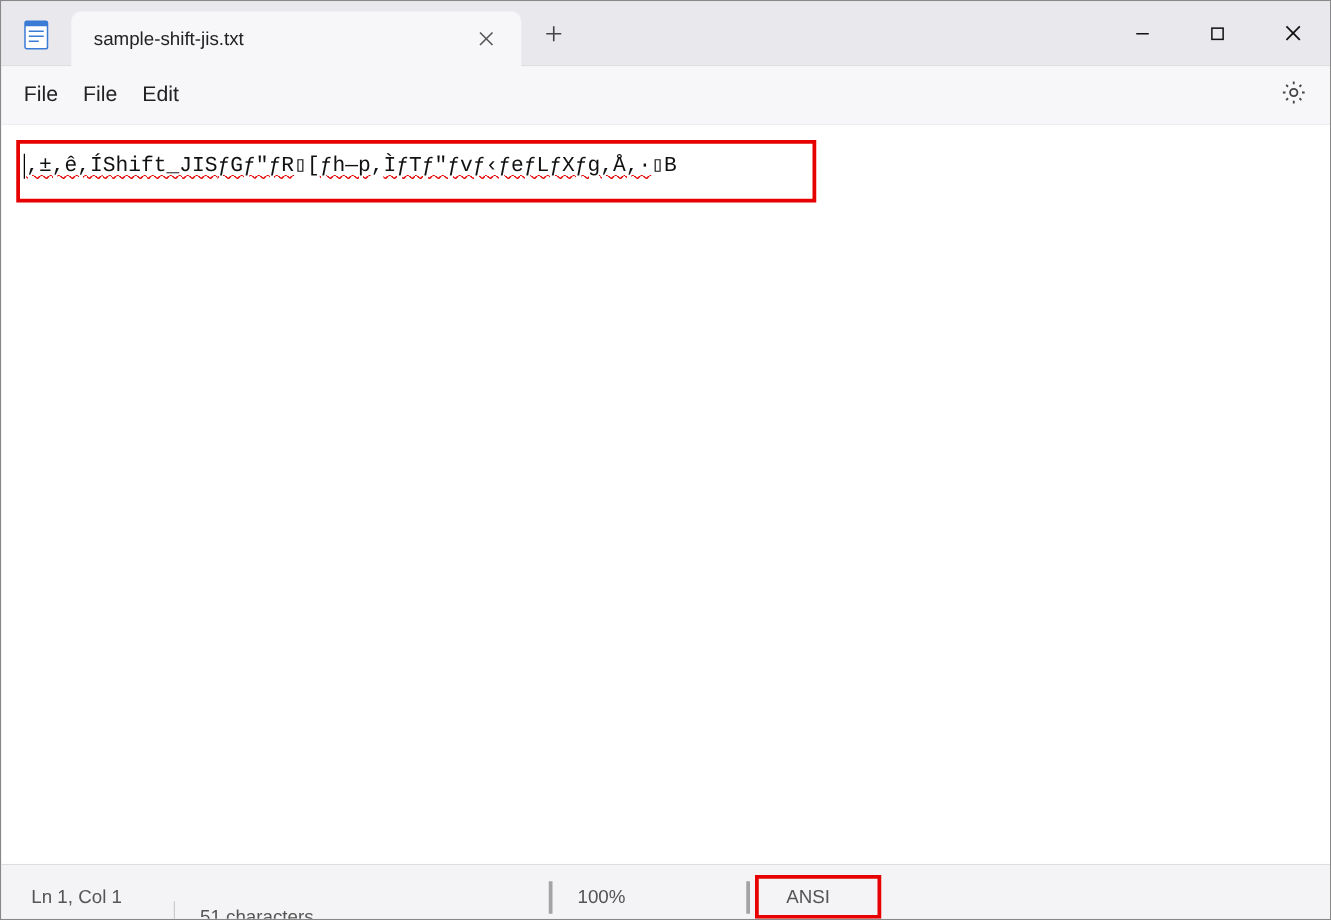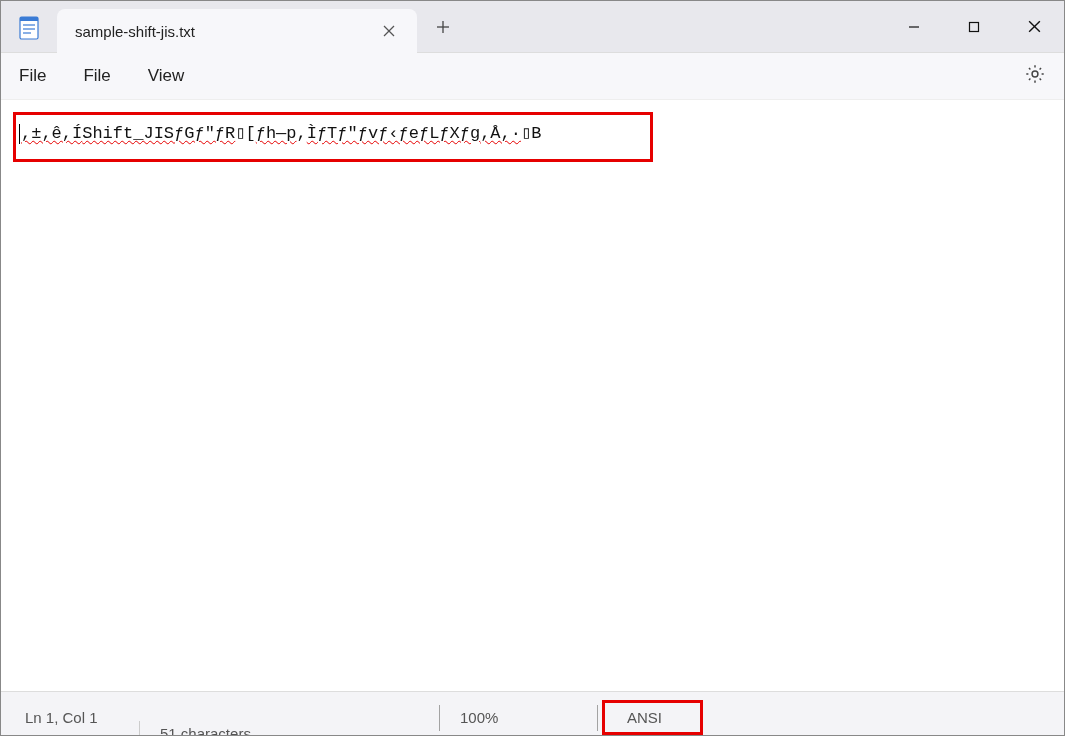--- a/index.html
+++ b/index.html
@@ -87,21 +87,21 @@
     }
     .winbtn svg { width: 14px; height: 14px; }
     .winbtn.close svg { width: 15px; height: 15px; }
     
     .menubar {
       height: 47px;
       background: #f7f7fa;
       display: flex;
       align-items: center;
       padding: 0 18px;
-      gap: 37px;
+      gap: 20px;
       font-size: 17px;
       color: #222;
       border-bottom: 1px solid #eee;
     }
     .menubar .menu-right {
       margin-left: auto;
     }
     .gear {
       width: 22px;
       height: 22px;
@@ -152,21 +152,21 @@
       align-items: center;
       font-size: 15px;
       color: #555;
       padding: 0 0 0 24px;
     }
     .statusbar .seg {
       padding: 0 20px;
       height: 26px;
       display: flex;
       align-items: center;
-      border-left: 1px solid #a3a3a3;
+      border-left: 3px solid #a3a3a3;
     }
     .statusbar .seg.first {
       border-left: none;
       padding-left: 0;
       min-width: 114px;
     }
     .statusbar .seg.chars { min-width: 300px; border-left: 1px solid #ccc; margin-top: 32px;}
     .statusbar .seg.zoom { min-width: 110px; }
     .statusbar .seg.eol { min-width: 200px; }
     .statusbar .seg.enc { min-width: 130px; position: relative; margin-left: 48px;}
@@ -221,21 +221,21 @@
           <line x1="2" y1="2" x2="12" y2="12" stroke="#111" stroke-width="1.3"></line>
           <line x1="12" y1="2" x2="2" y2="12" stroke="#111" stroke-width="1.3"></line>
         </svg>
     </div>
   </div>
 </div>
 
 <div class="menubar">
   <span>File</span>
   <span>File</span>
-  <span>View</span>
+  <span>Edit</span>
   <span class="menu-right">
     <svg class="gear" viewBox="0 0 24 24" fill="none" stroke="currentColor" stroke-width="1.6">
       <circle cx="12" cy="12" r="3.2"></circle>
       <path d="M12 2.5v2.3M12 19.2v2.3M21.5 12h-2.3M4.8 12H2.5M18.6 5.4l-1.6 1.6M7 17l-1.6 1.6M18.6 18.6L17 17M7 7L5.4 5.4"></path>
     </svg>
   </span>
 </div>
 
 <div class="editor-wrap">
   <div class="highlight-box"></div>

